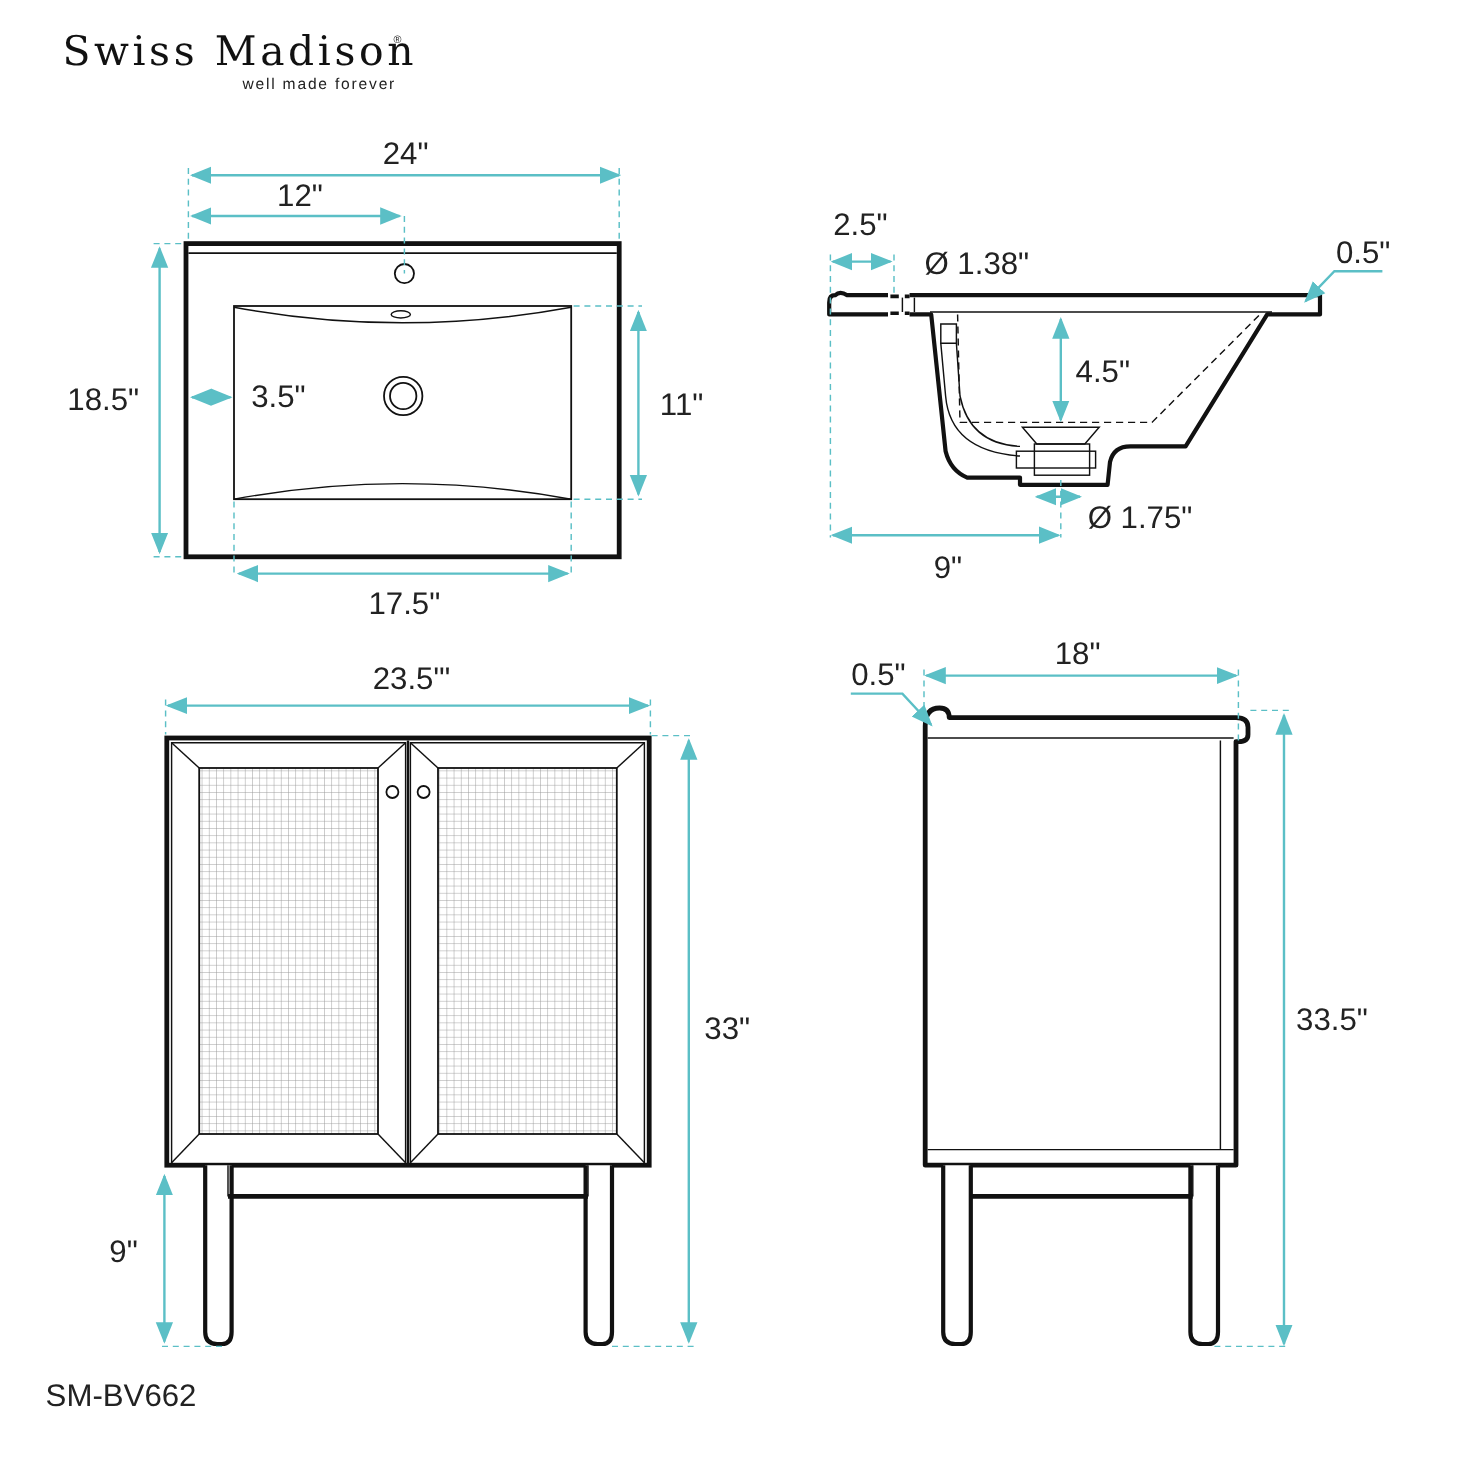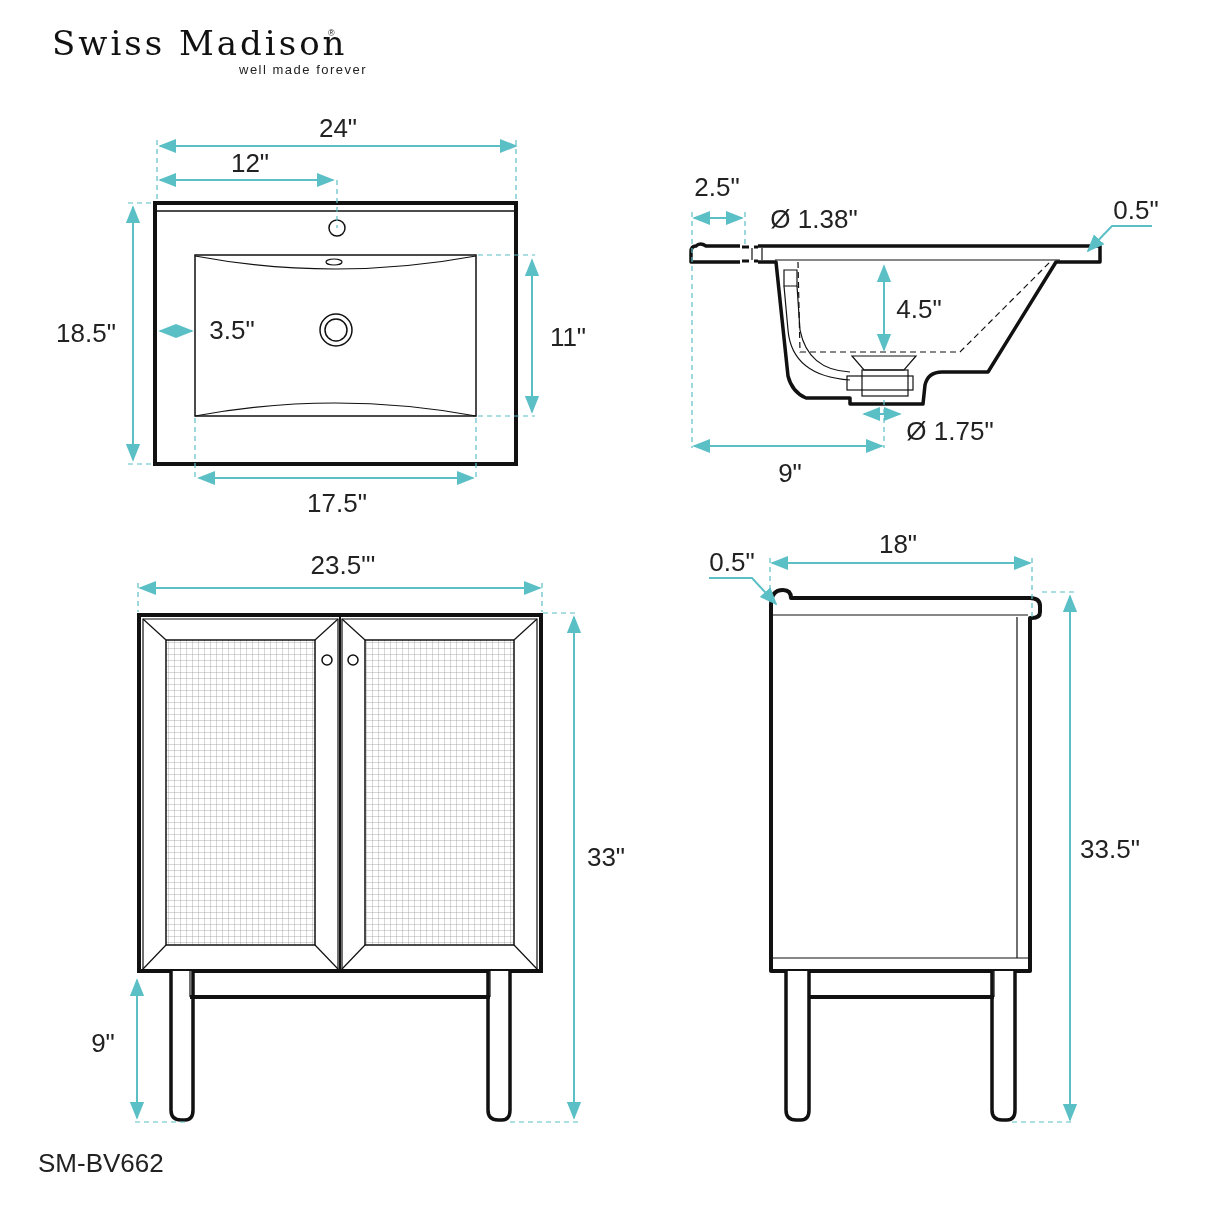--- a/index.html
+++ b/index.html
@@ -1,21 +1,21 @@
 <!DOCTYPE html>
 <html><head>
 <meta charset="utf-8">
 <style>
   html, body { margin: 0; padding: 0; background: #ffffff; }
   body { width: 1214px; height: 1214px; position: relative; overflow: hidden; font-family: "Liberation Sans", sans-serif; }
   #drawing { position: absolute; left: 0; top: 0; }
   .dimtext { font-family: "Liberation Sans", sans-serif; font-size: 26px; fill: #222222; font-weight: 300; }
   .brand { position: absolute; left: 52px; top: 26px; }
   .brand-name { font-family: "DejaVu Serif", serif; font-size: 34px; color: #111; letter-spacing: 3px; line-height: 1; }
-  .brand-tag { position: absolute; left: 150px; top: 36px; font-family: "Liberation Sans", sans-serif; font-size: 13px; color: #222; letter-spacing: 1.5px; white-space: nowrap; margin-left: 37px; }
+  .brand-tag { position: absolute; left: 150px; top: 36px; font-family: "Liberation Sans", sans-serif; font-size: 13px; color: #222; letter-spacing: 1.5px; white-space: nowrap; }
   .brand-reg { position: absolute; left: 276px; top: 2px; font-size: 9px; color:#222; }
   .model { position: absolute; left: 38px; top: 1148px; font-family: "Liberation Sans", sans-serif; font-size: 26px; color: #222; text-align: center; }
 </style>
 </head>
 <body>
 
 <div class="brand">
   <div class="brand-name">Swiss Madison</div>
   <span class="brand-reg">®</span>
   <div class="brand-tag">well made forever</div>

